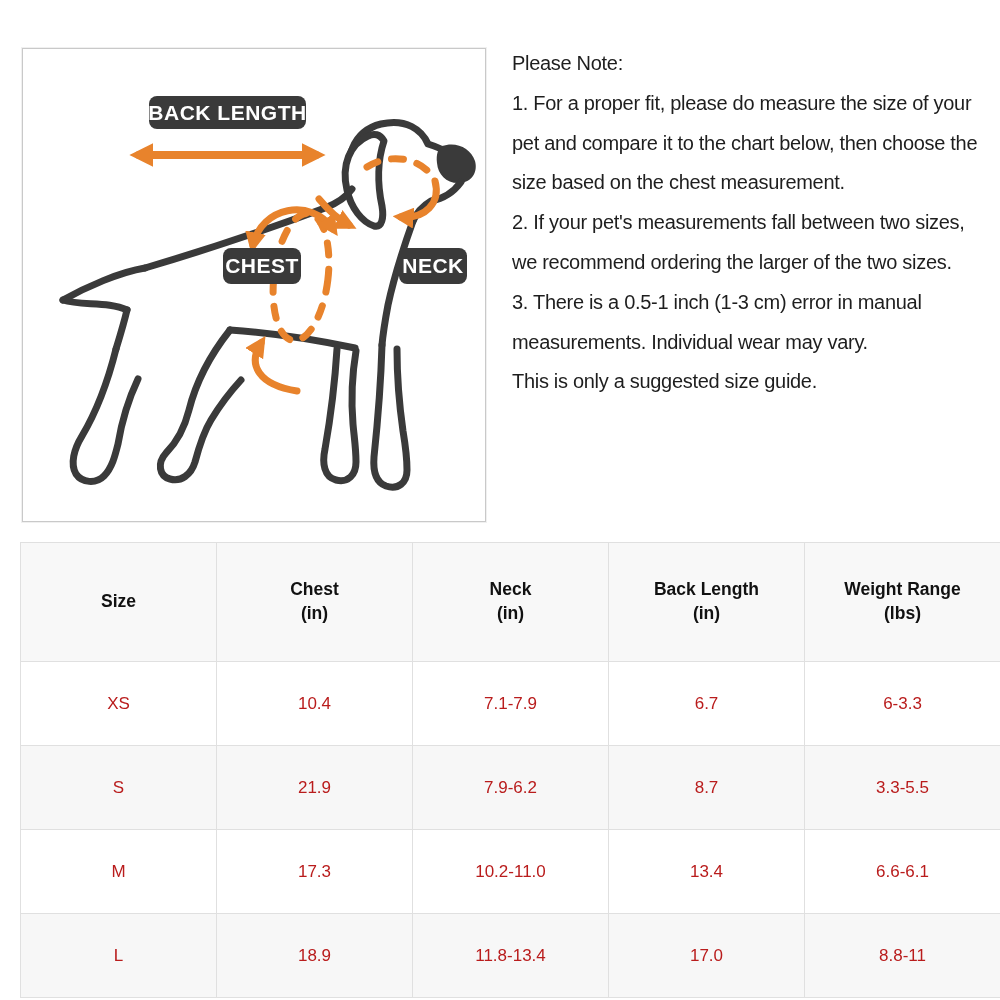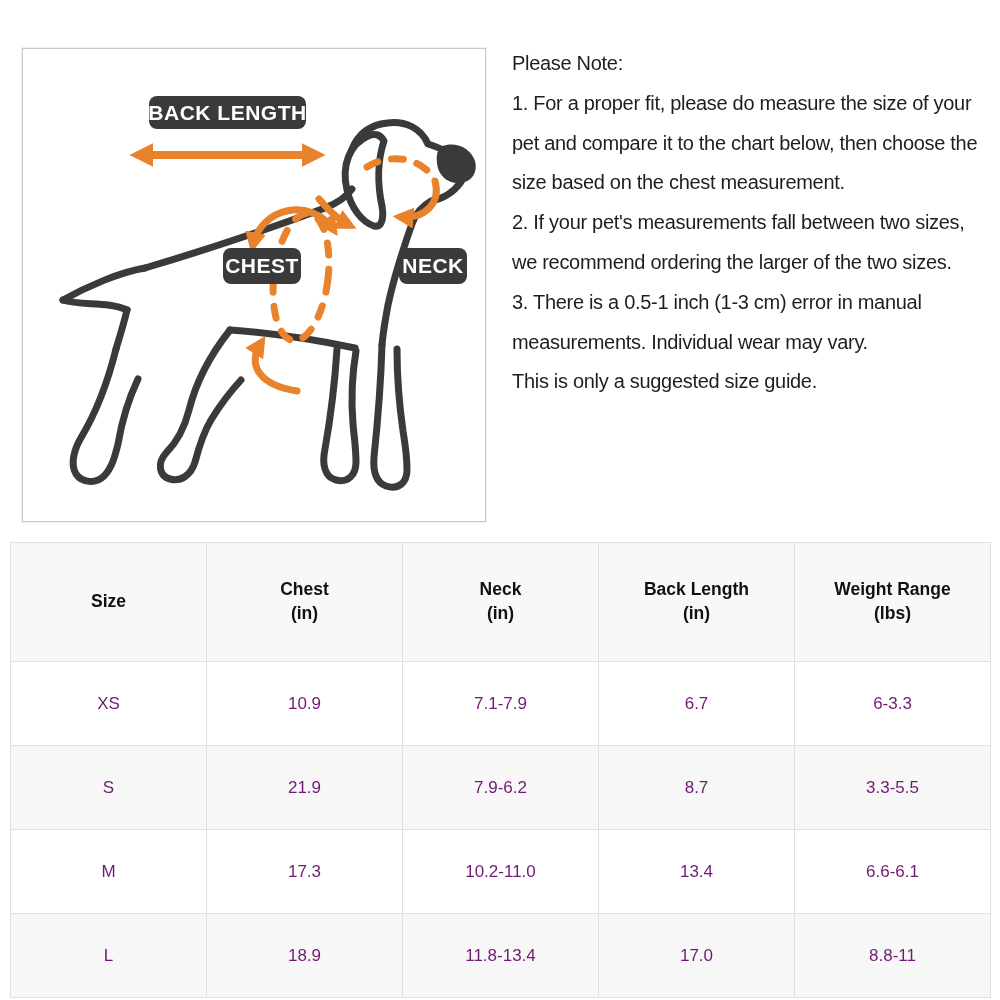--- a/index.html
+++ b/index.html
@@ -48,21 +48,21 @@
     font-size: 20px;
     letter-spacing: -0.3px;
     line-height: 39.8px;
     white-space: pre-line;
     color: #1e1e1e;
   }
 
   
   table.size-chart {
     position: absolute;
-    left: 10px; top: 542px;
+    left: 20px; top: 542px;
     width: 980px;
     border-collapse: collapse;
     table-layout: fixed;
   }
   table.size-chart th, table.size-chart td {
     border: 1px solid #e0e0e0;
     text-align: center;
     vertical-align: middle;
     font-family: "Liberation Sans", sans-serif;
   }
@@ -71,21 +71,21 @@
     background: #f8f8f8;
     font-size: 17.5px;
     font-weight: bold;
     color: #111111;
     line-height: 1.35;
   }
   table.size-chart td {
     height: 81px;
     font-size: 17px;
     font-weight: normal;
-    color: #701a75;
+    color: #b91c1c;
     background: #ffffff;
   }
   table.size-chart tr.zebra td { background: #f7f7f7; }
 </style>
 </head>
 <body>
 
 <div class="canvas">
 
   <div class="diagram-panel">
@@ -196,21 +196,21 @@
         </th>
         <th>
           <div>Weight Range</div>
           <div>(lbs)</div>
         </th>
       </tr>
     </thead>
     <tbody>
       <tr>
         <td>XS</td>
-        <td>10.9</td>
+        <td>10.4</td>
         <td>7.1-7.9</td>
         <td>6.7</td>
         <td>6-3.3</td>
       </tr>
       <tr class="zebra">
         <td>S</td>
         <td>21.9</td>
         <td>7.9-6.2</td>
         <td>8.7</td>
         <td>3.3-5.5</td>

